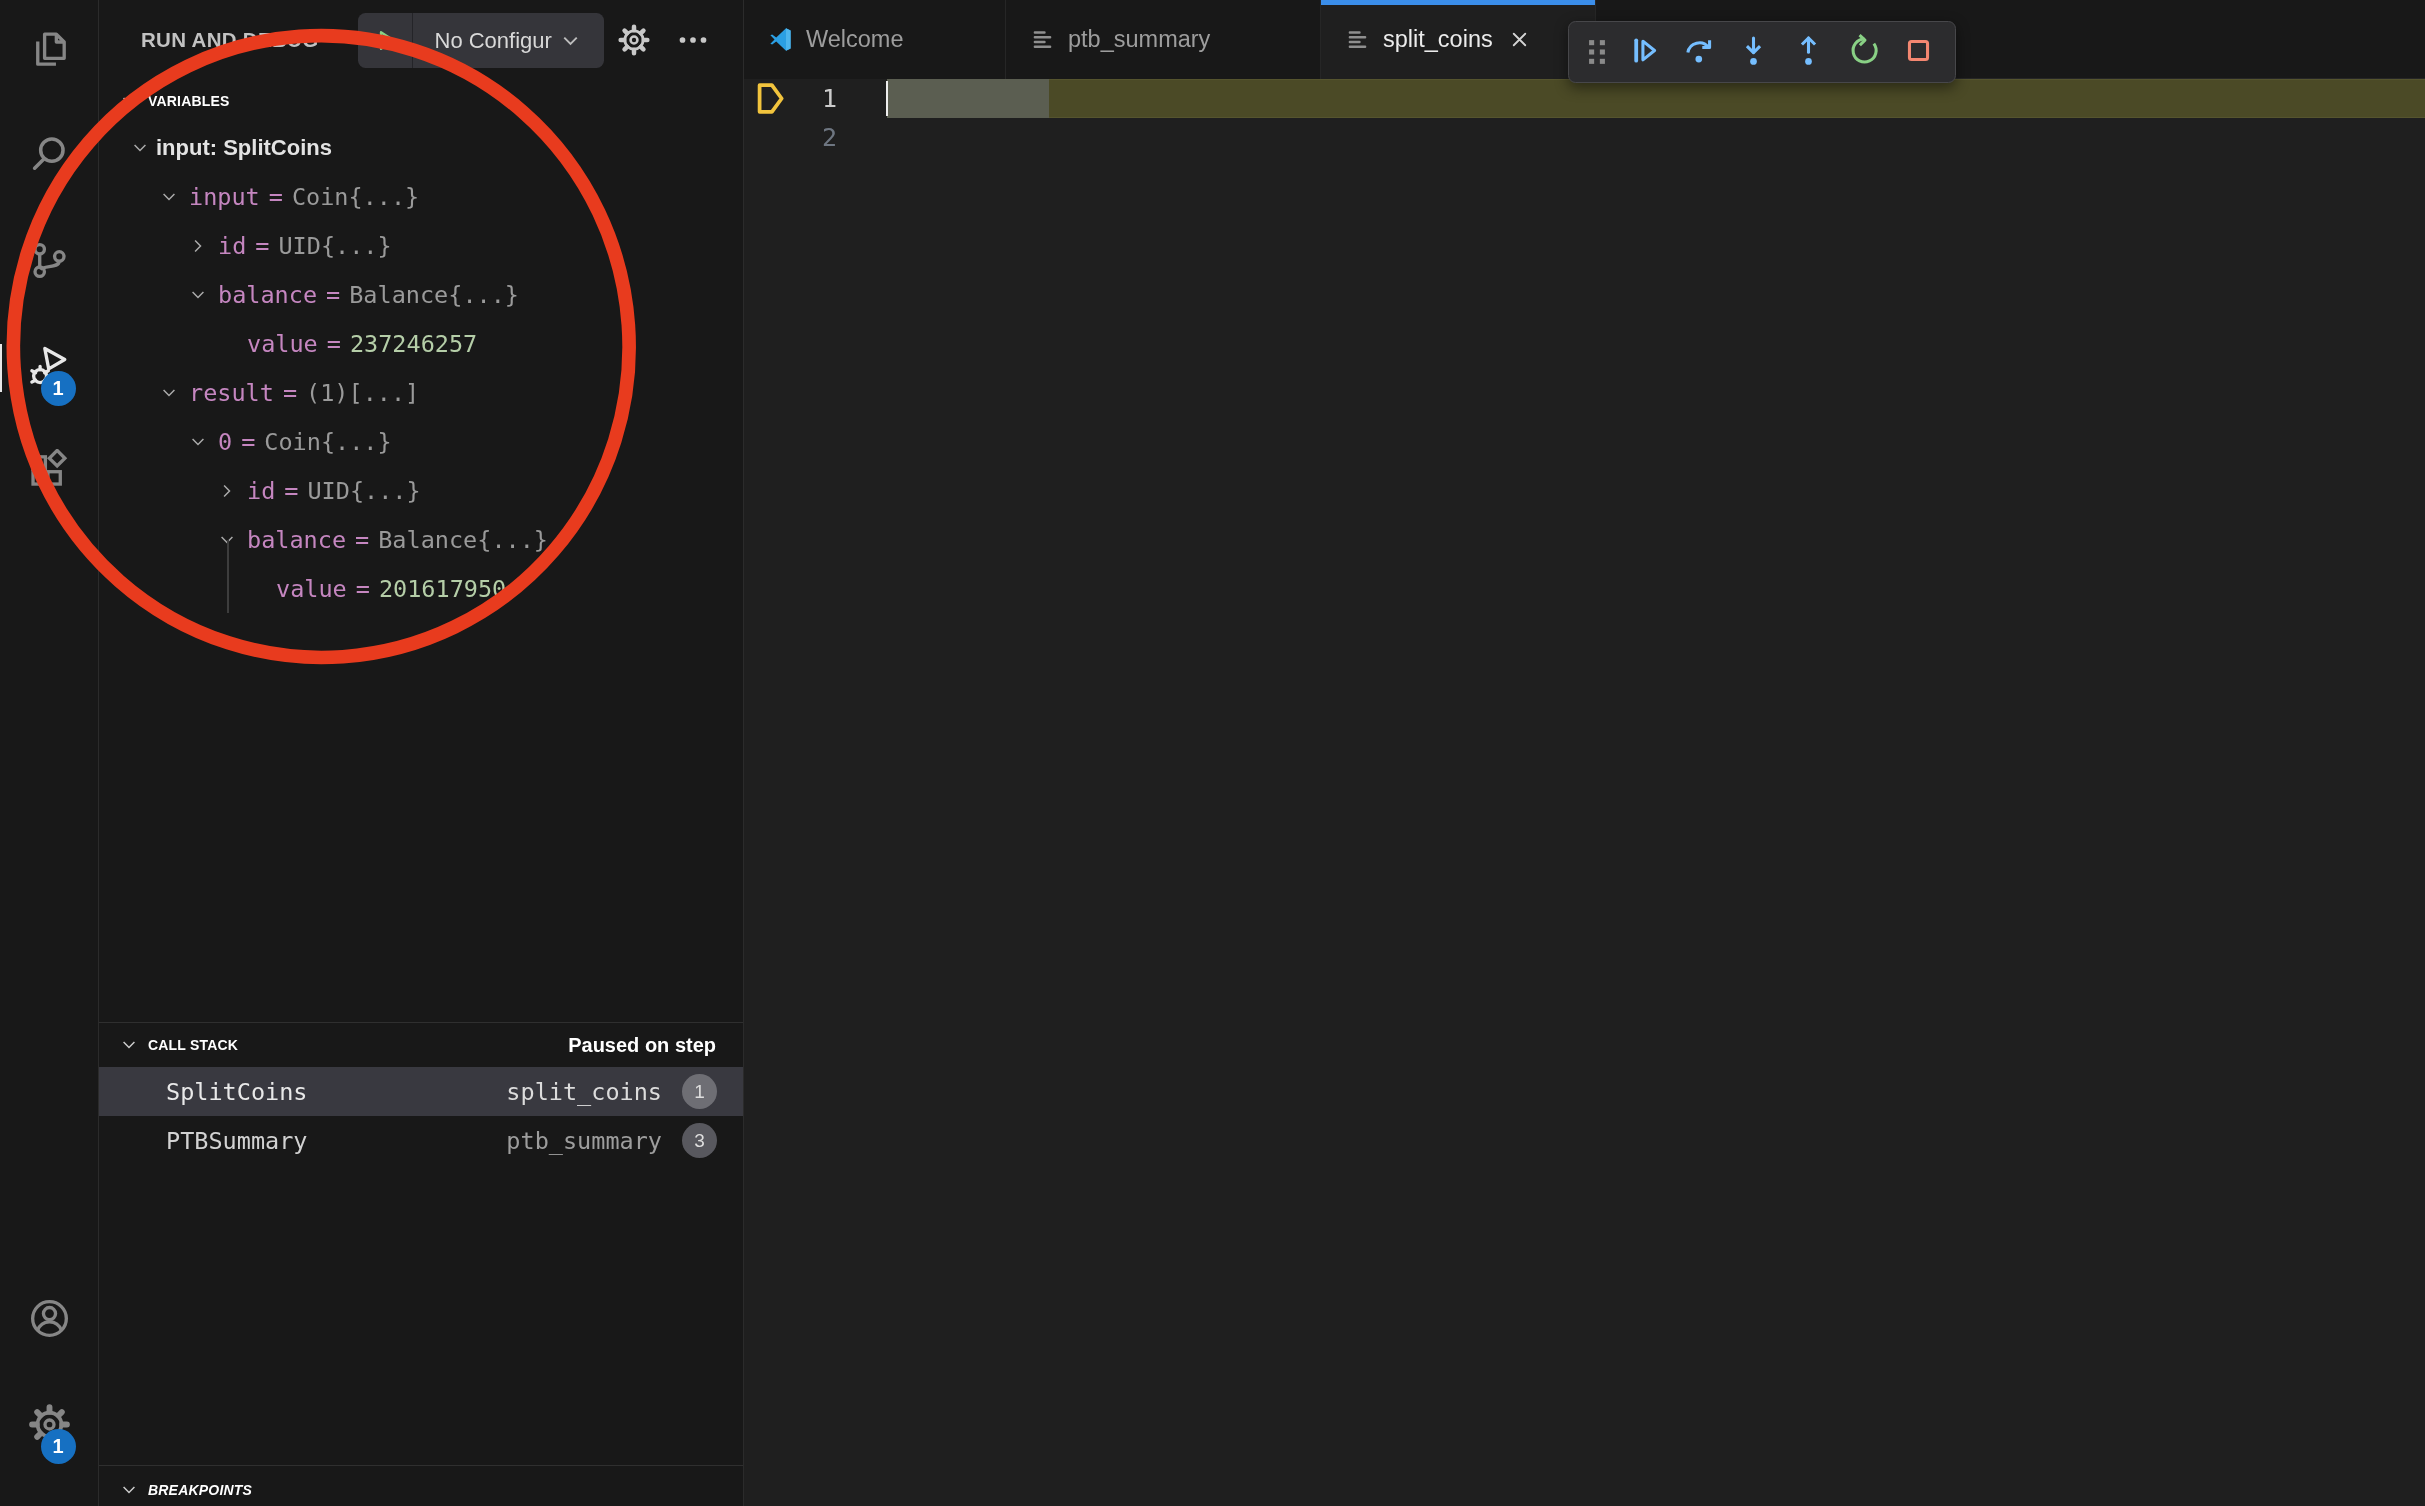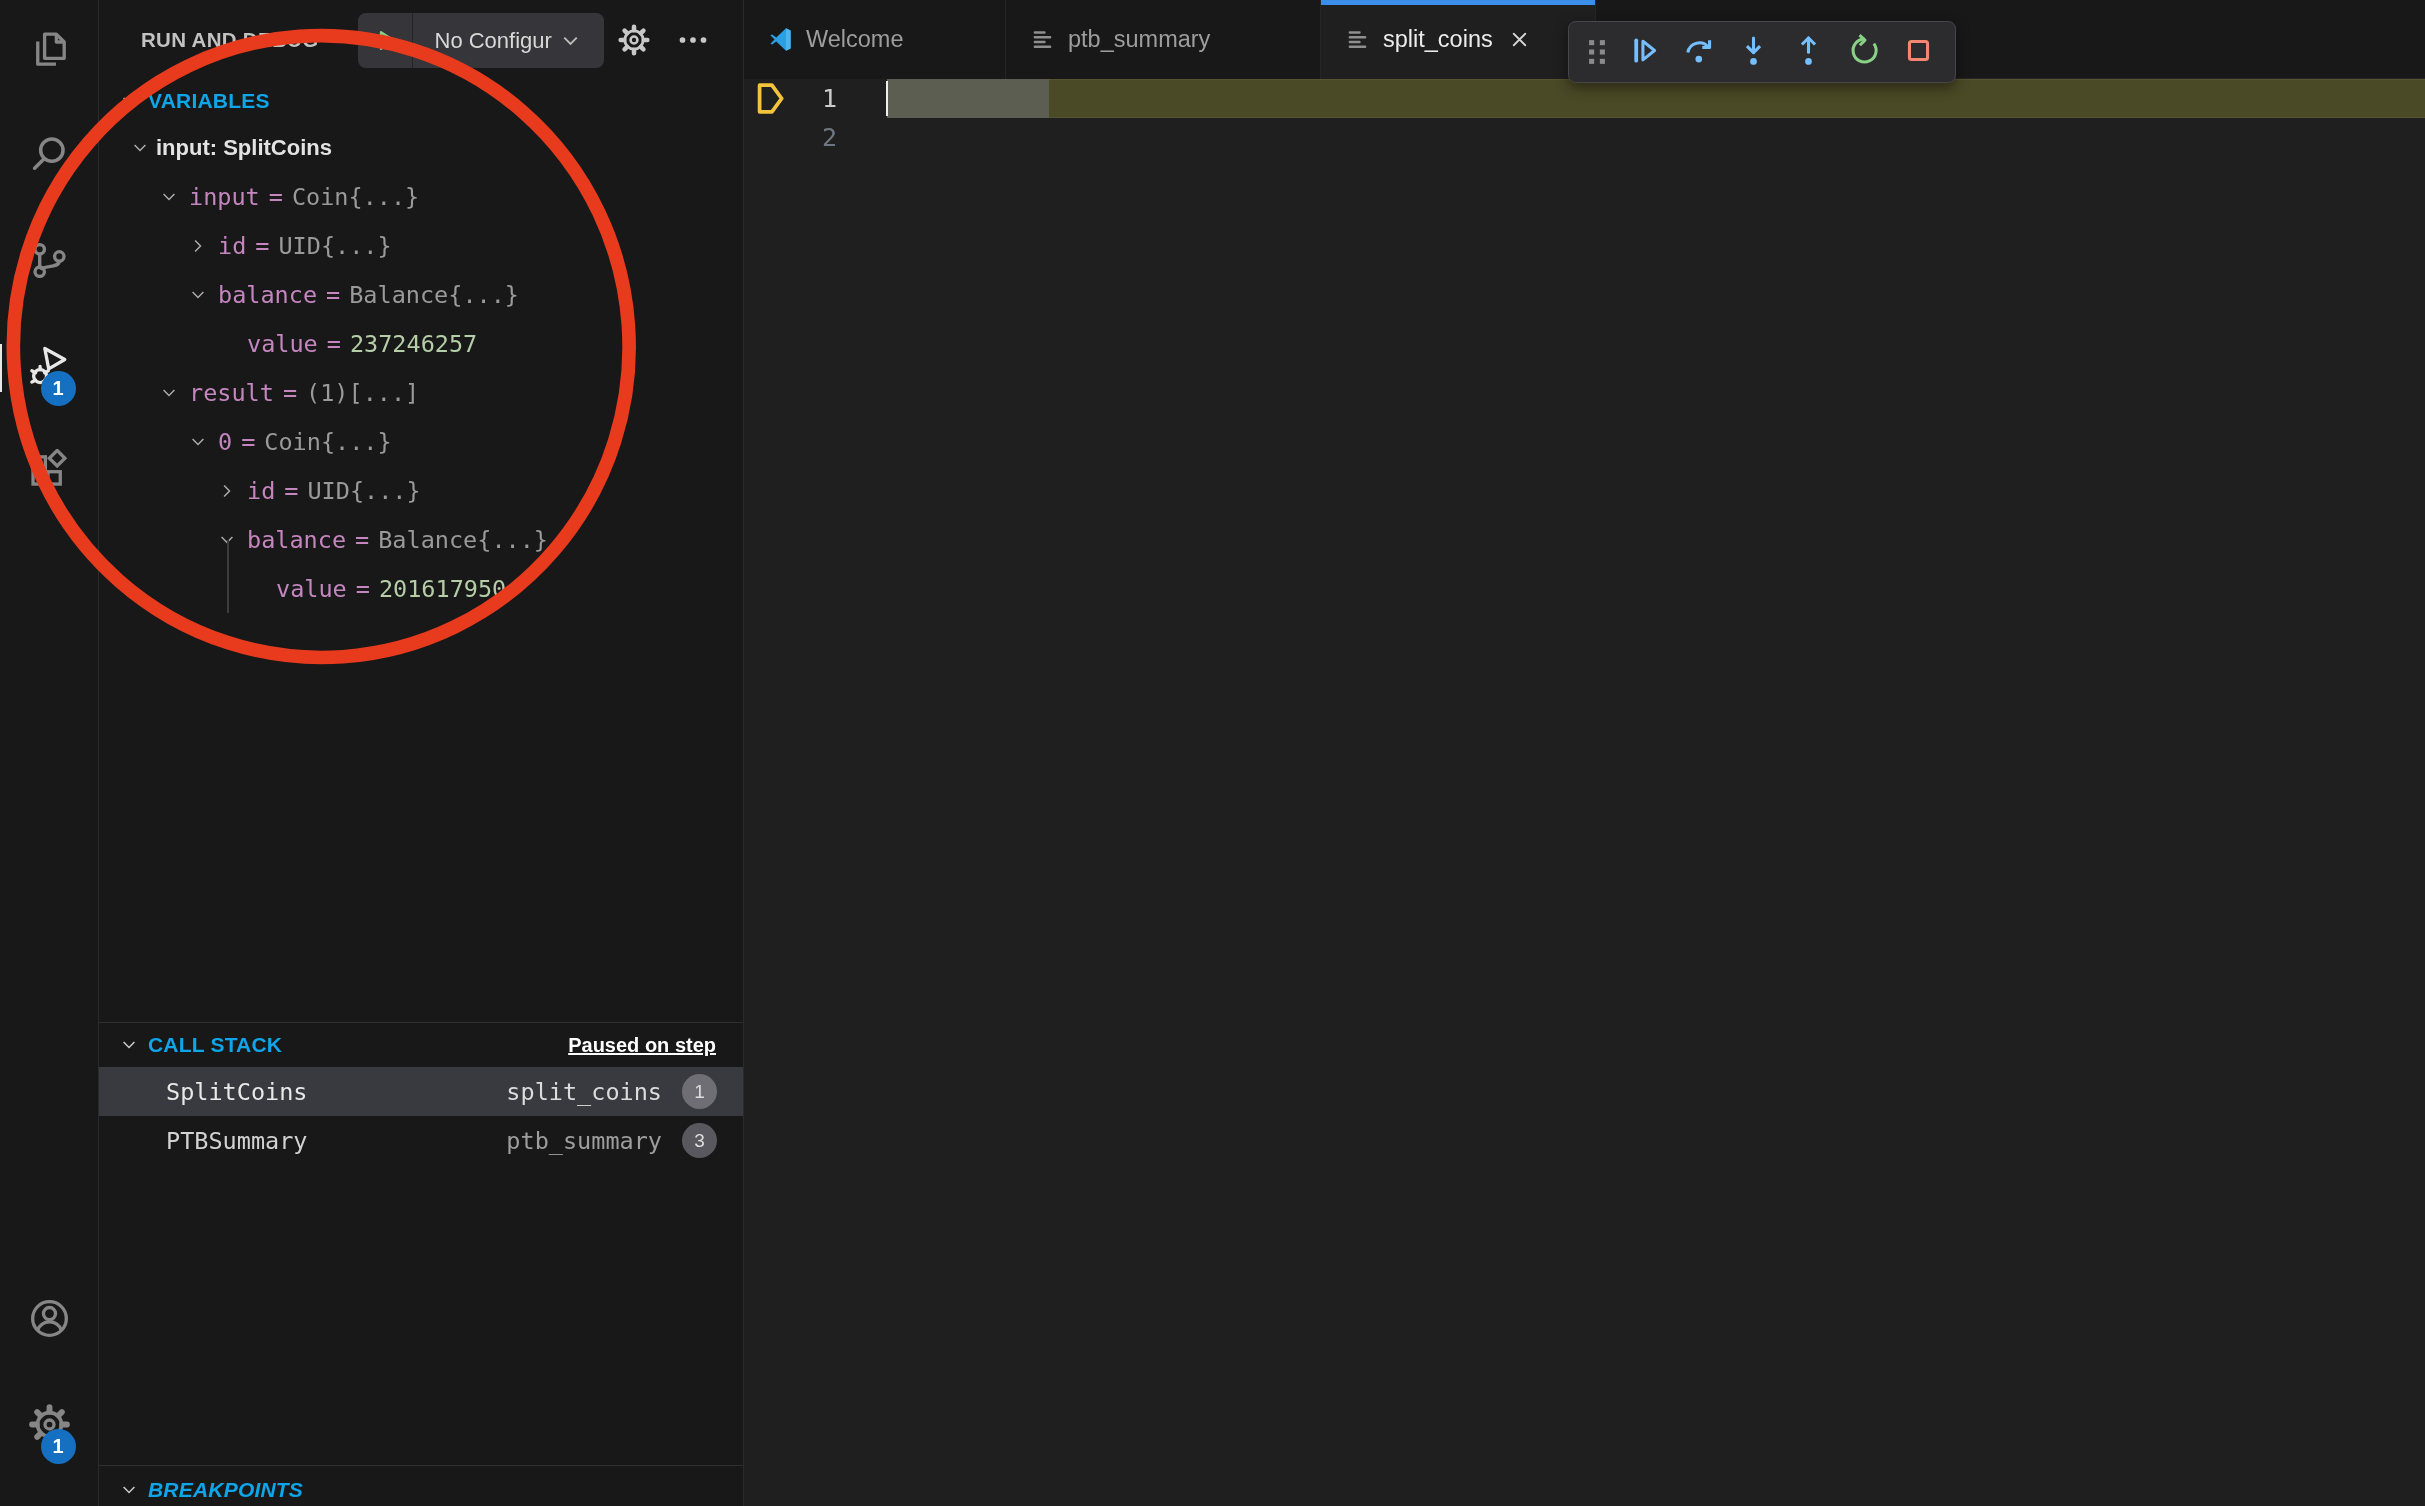--- a/index.html
+++ b/index.html
@@ -32,27 +32,27 @@
   .launch-select { flex:1; display:flex; align-items:center; justify-content:center; gap:7.6px; color:#d8d8d8;
                    font-size:22px; cursor:pointer; white-space:nowrap; }
   .launch-select svg { width:23px; height:23px; color:#bdbdbd; }
   .sb-tool { position:absolute; top:0; height:79px; display:flex; align-items:center; color:#c8c8c8; cursor:pointer; }
   .sb-tool svg { width:36px; height:36px; }
   #sb-gear { left:517px; } #sb-more { left:576px; }
 
   .section { position:absolute; left:0; right:0; }
   .sec-head { height:44px; display:flex; align-items:center; padding:0 27px 0 20px; gap:9px; }
   .sec-head svg { width:20px; height:20px; color:#cccccc; flex:none; }
-  .sec-label { font-size:21px; font-weight:bold; color:#0ea5e9; letter-spacing:0.2px; }
+  .sec-label { font-size:14px; font-weight:bold; color:#ffffff; letter-spacing:0.2px; }
   #sec-variables { top:79px; height:568px; }
   #sec-watch { top:647px; height:375px; border-top:0.8px solid #2f2f2f; }
   #sec-watch .sec-head, #sec-breakpoints .sec-head { height:47px; }
   #sec-callstack { top:1022px; height:444px; border-top:0.8px solid #2f2f2f; }
   #sec-breakpoints { top:1465px; height:41px; border-top:0.8px solid #2f2f2f;font-style:italic; }
-  .cs-status { margin-left:auto; font-size:20px; font-weight:bold; color:#ffffff;text-decoration:underline; }
+  .cs-status { margin-left:auto; font-size:20px; font-weight:bold; color:#ffffff; }
 
   .tree-row { height:49px; display:flex; align-items:center; font-family:"DejaVu Sans Mono", monospace; font-size:23.5px; cursor:pointer; }
   .tw { width:27px; display:flex; justify-content:center; color:#ababab; flex:none; }
   .tw svg { width:20px; height:20px; }
   .scope-label { font-family:"Liberation Sans", sans-serif; font-weight:bold; font-size:22px; color:#e3e3e3; margin-left:3px; }
   .key { color:#c586c0; margin-left:7px; }
   .eq { color:#c586c0; margin:0 9px; }
   .val { color:#9a9a9a; }
   .val.num { color:#b5cea8; }
   .indent-guide { position:absolute; left:128px; top:461px; width:1.5px; height:73px; background:#3d3d3d; }

